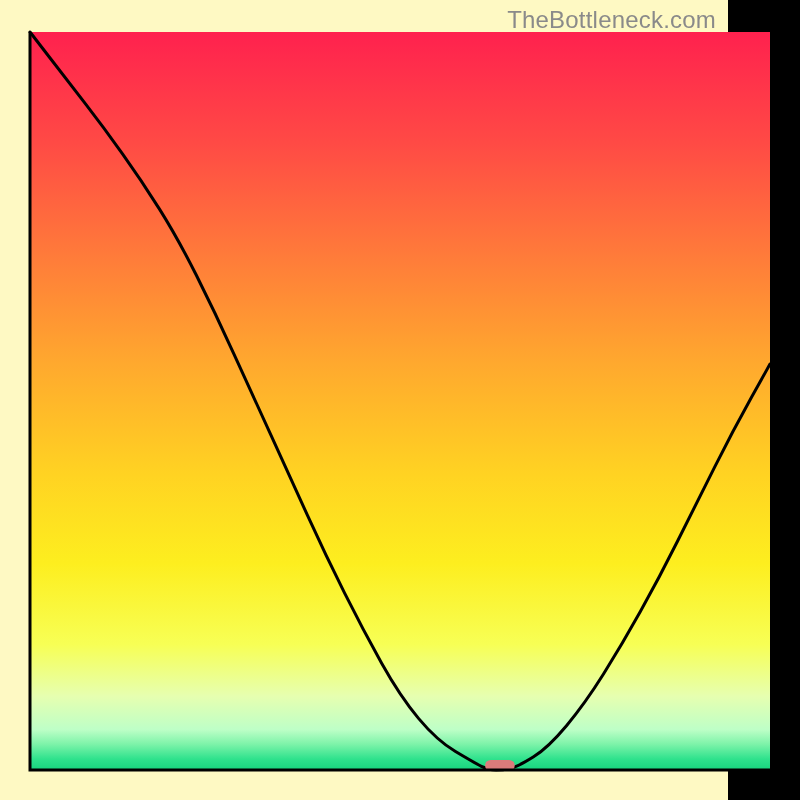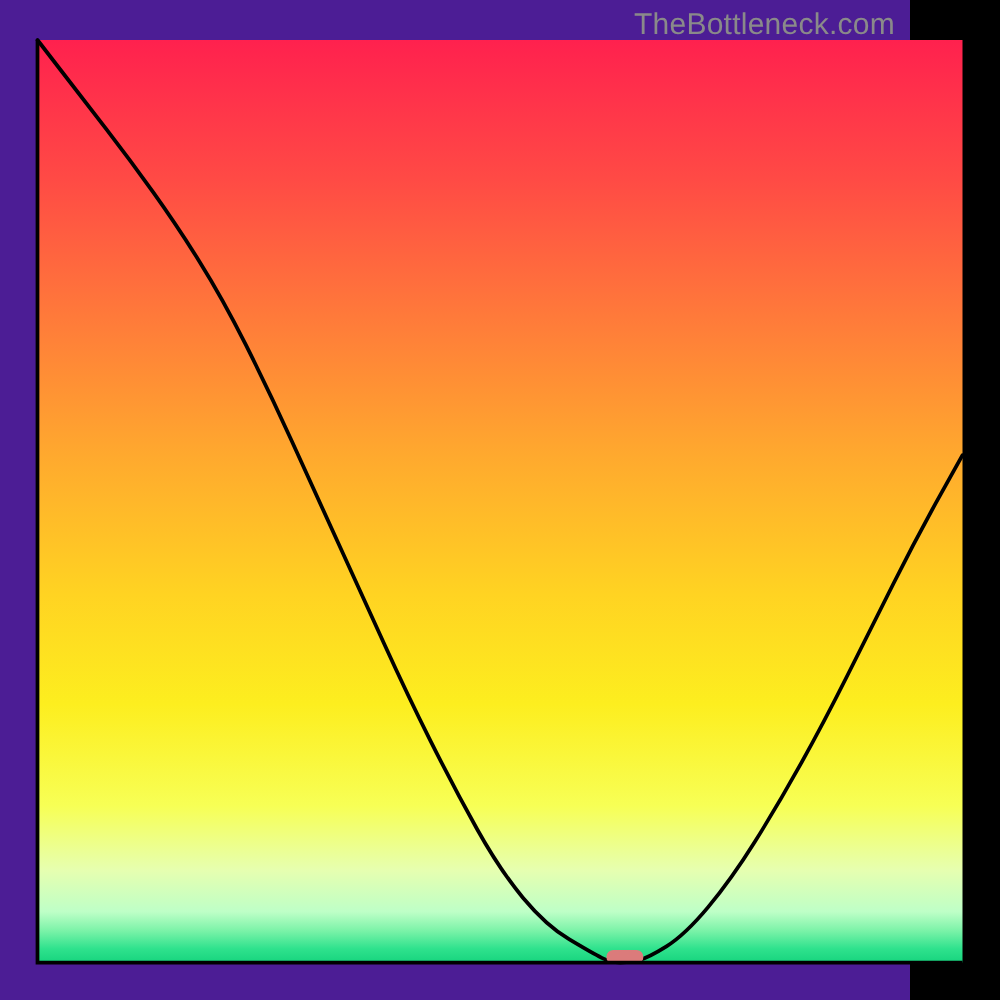--- a/index.html
+++ b/index.html
@@ -7,21 +7,21 @@
     padding: 0;
     width: 800px;
     height: 800px;
     background: #000;
     overflow: hidden;
   }
   .container {
     position: relative;
     width: 728px;
     height: 800px;
-    background: #4c1d95;
+    background: #fef9c3;
     text-align: right;
   }
   .watermark {
     position: absolute;
     top: 6px;
     right: 12px;
     color: #8a8a8a;
     font-family: Arial, Helvetica, sans-serif;
     font-size: 24px;
     z-index: 10;

